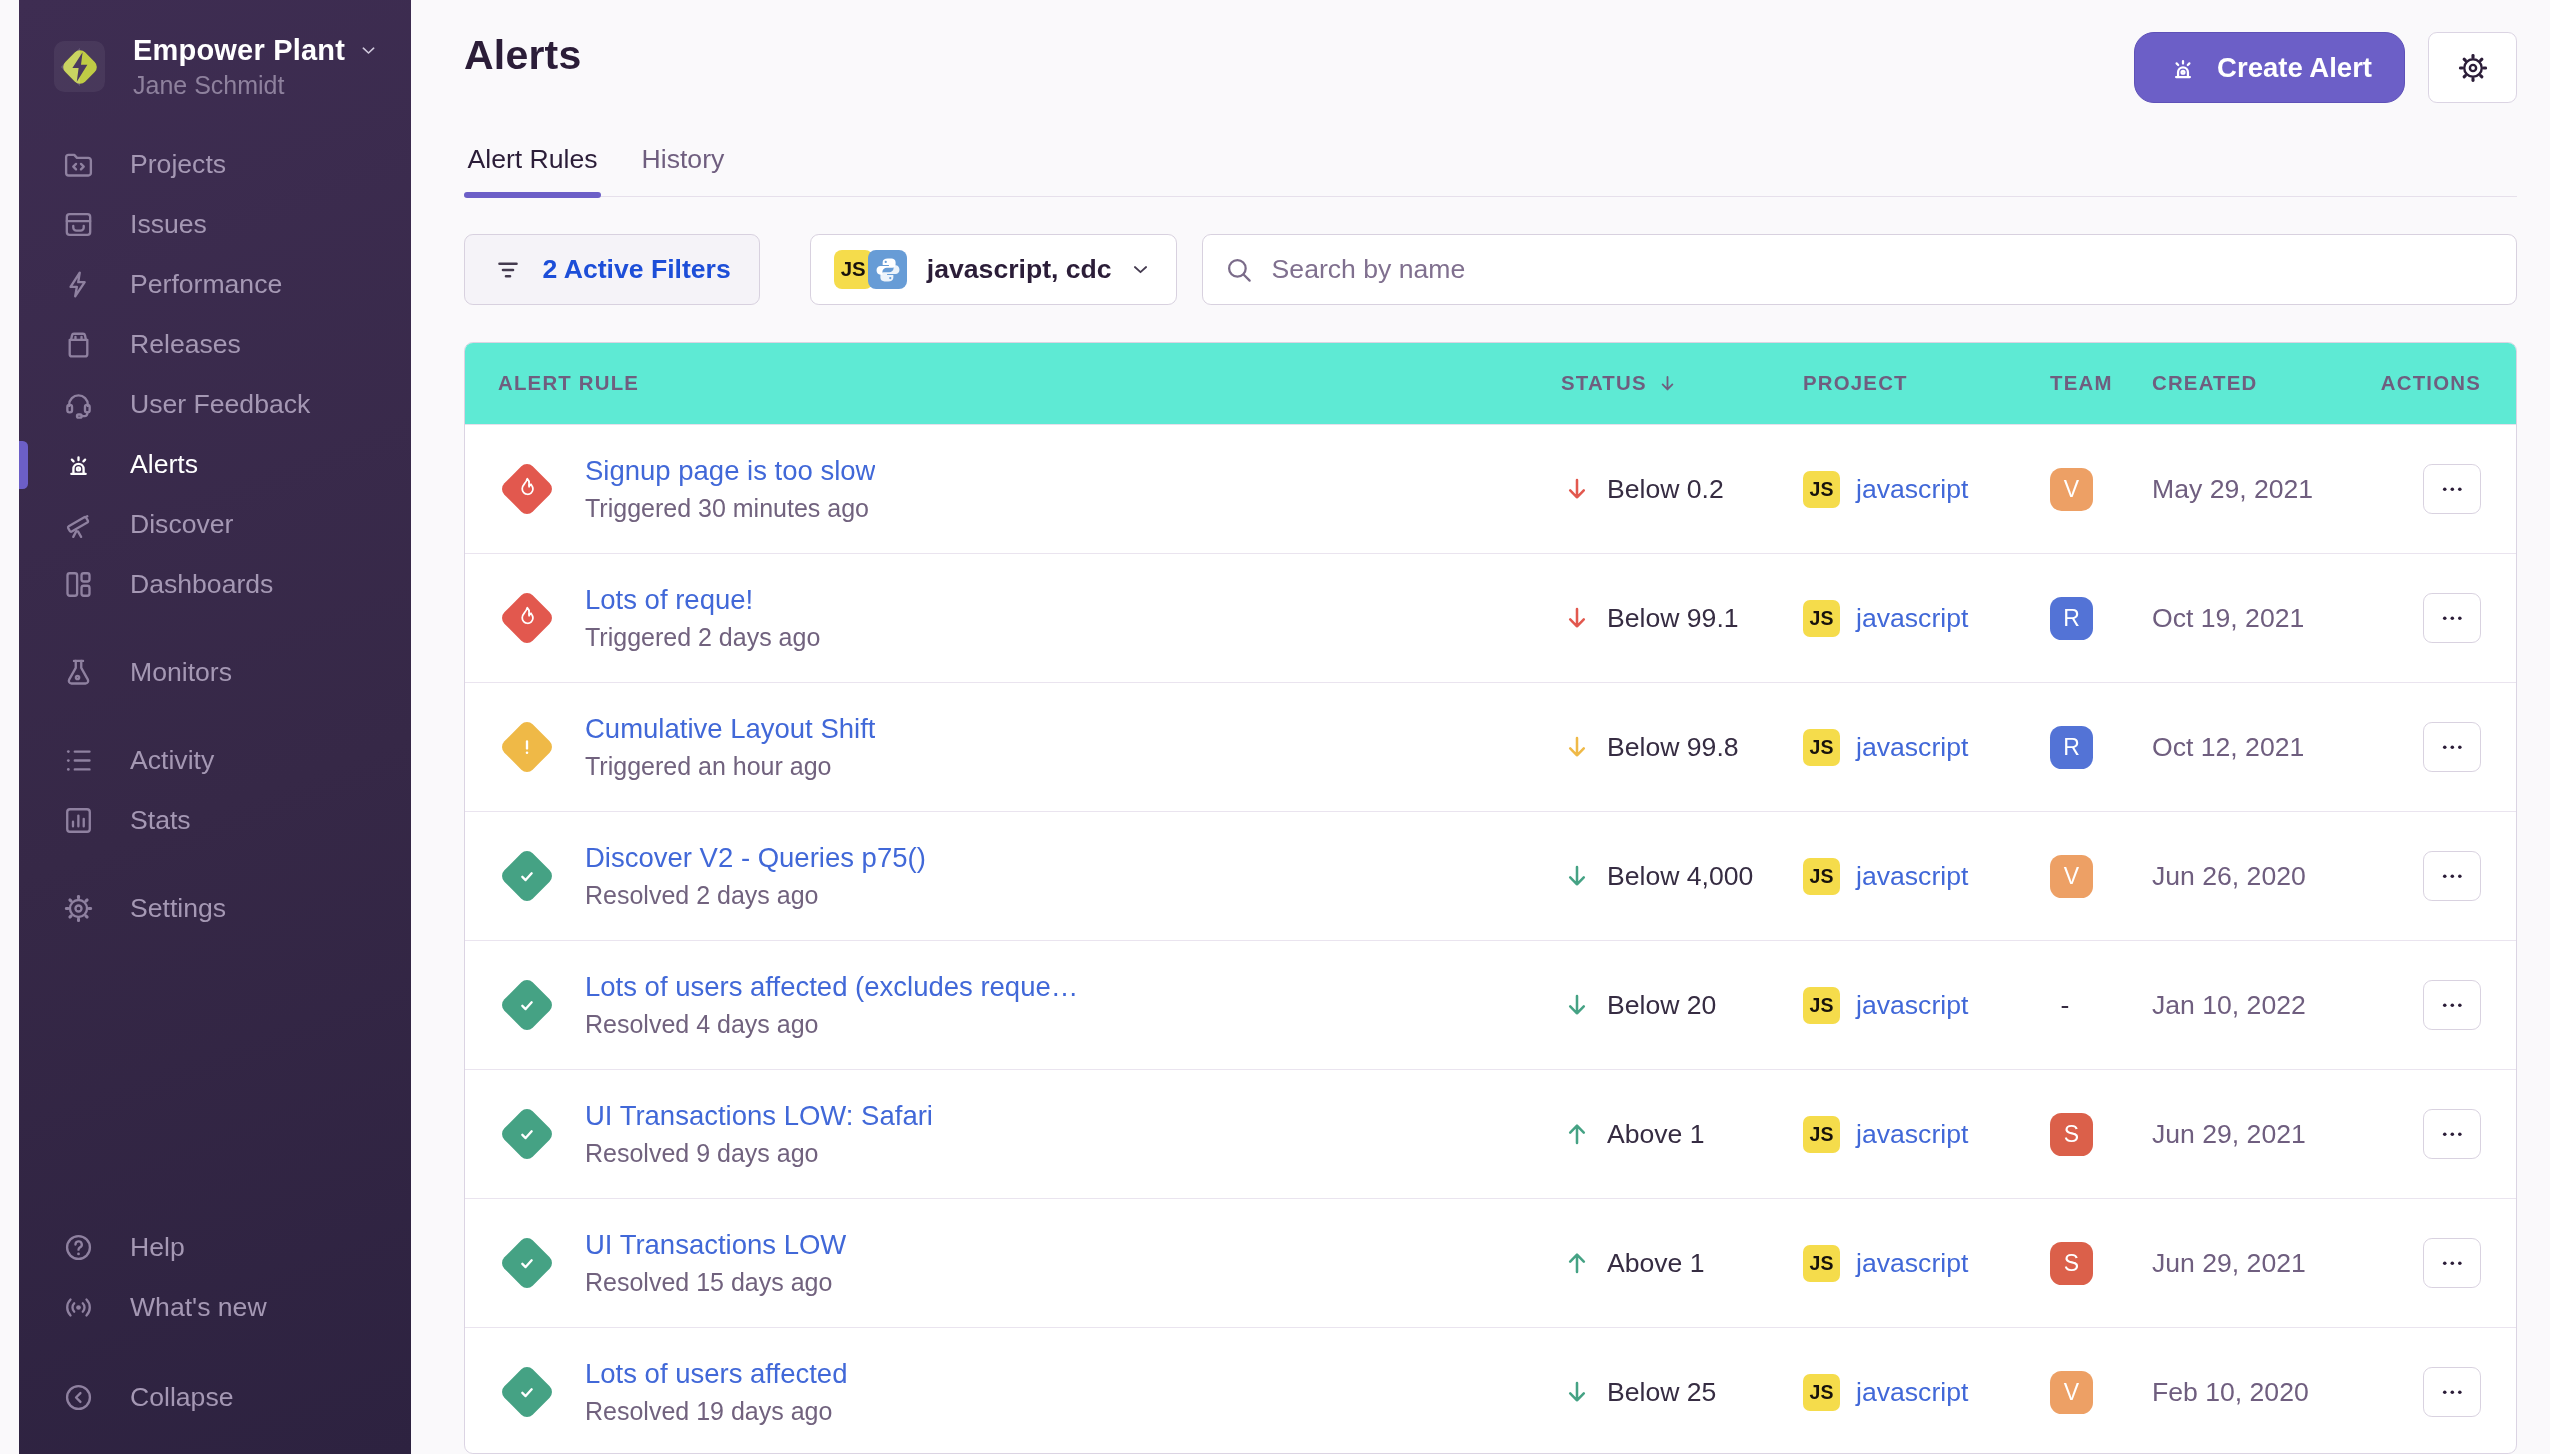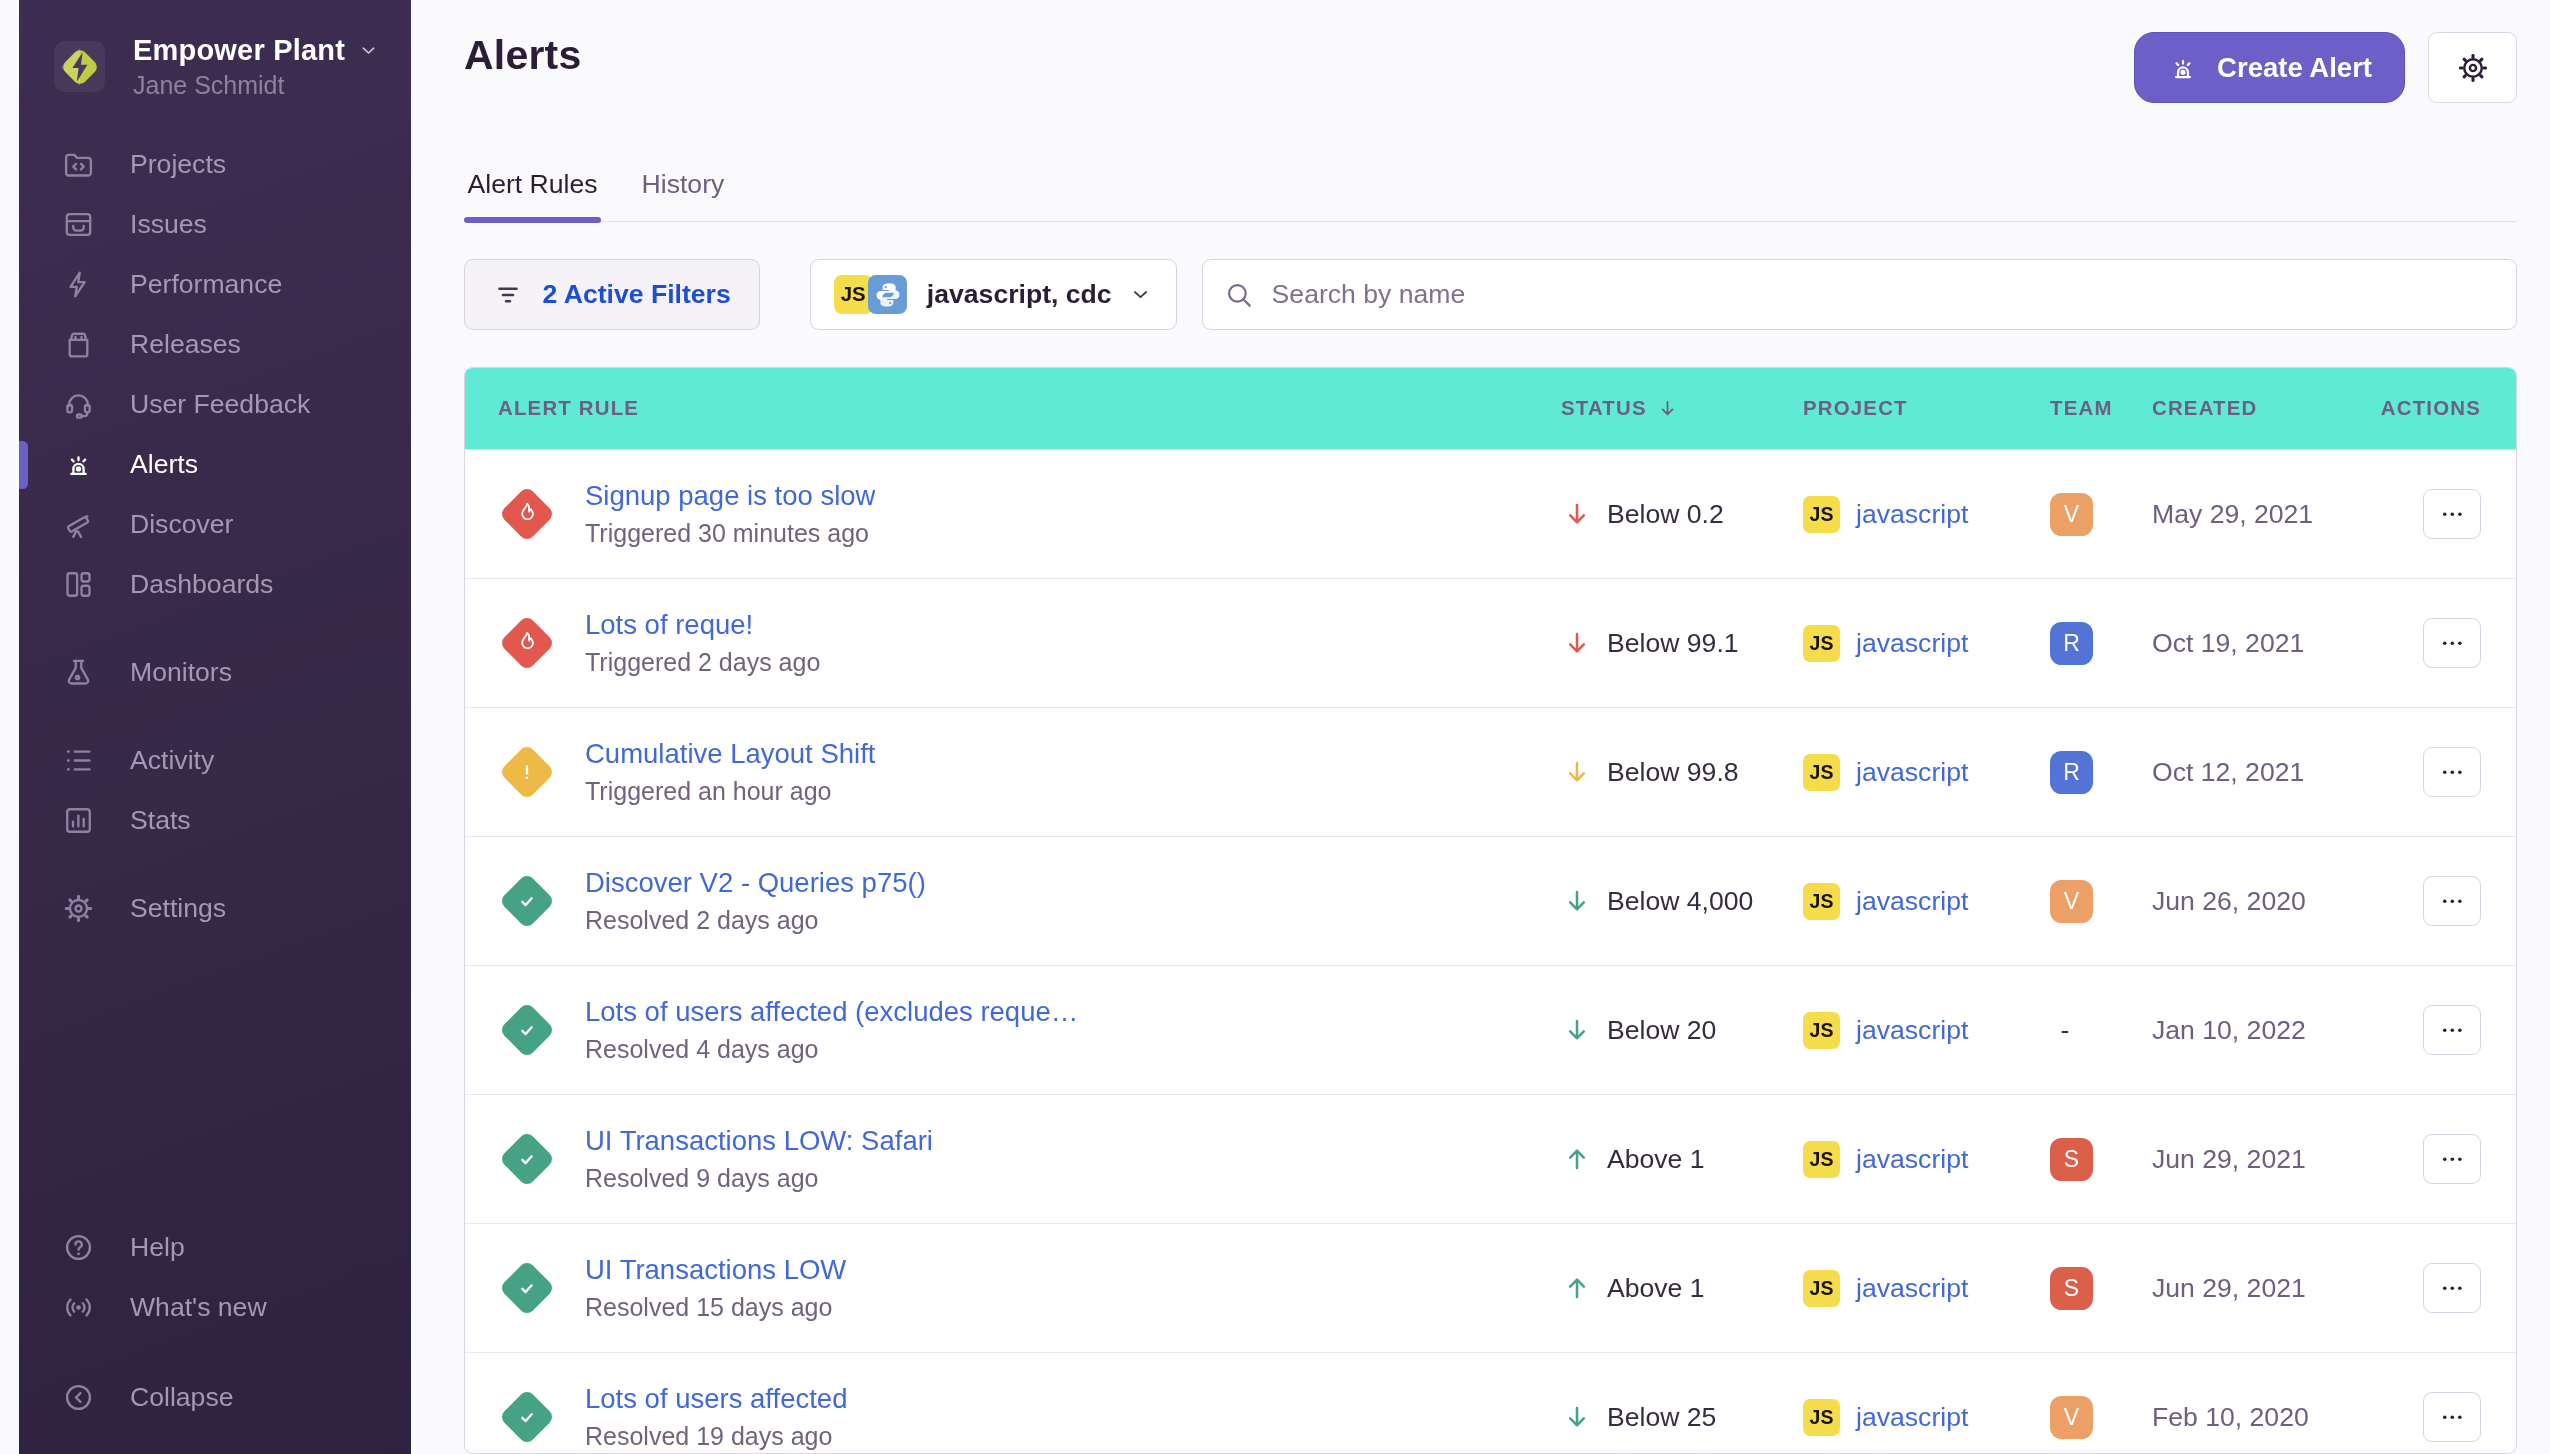--- a/index.html
+++ b/index.html
@@ -59,21 +59,21 @@
   .btn-primary .b-icon svg { width:100%; height:100%; }
   .btn-icon {
     width:89px; height:71px; background:#FFFFFF; border:1.3px solid #DBD4E3;
     border-radius:8.9px; display:flex; align-items:center; justify-content:center;
     color:#2B1D38; cursor:pointer;
   }
   .btn-icon .b-icon { width:34px; height:34px; }
   .btn-icon .b-icon svg { width:100%; height:100%; }
 
   .tabs-row { display:flex; gap:37px; margin-top:41px; border-bottom:1.8px solid #E6E0EB; }
-  .tab { position:relative; font-size:26.6px; padding:0 3.5px 21px 3.5px; color:#6F5E7F; cursor:pointer;margin-top:25px; }
+  .tab { position:relative; font-size:26.6px; padding:0 3.5px 21px 3.5px; color:#6F5E7F; cursor:pointer; }
   .tab.active { color:#2B1D38; font-weight:400; }
   .tab.active::after {
     content:""; position:absolute; left:0; right:0; bottom:-1.8px; height:6.2px;
     background:#6C5FC7; border-radius:3.5px;
   }
 
   
   .filters-row { display:flex; align-items:center; margin-top:37px; gap:0; }
   .btn-filter {
     display:flex; align-items:center; gap:19.5px; height:71px; padding:0 28px;

